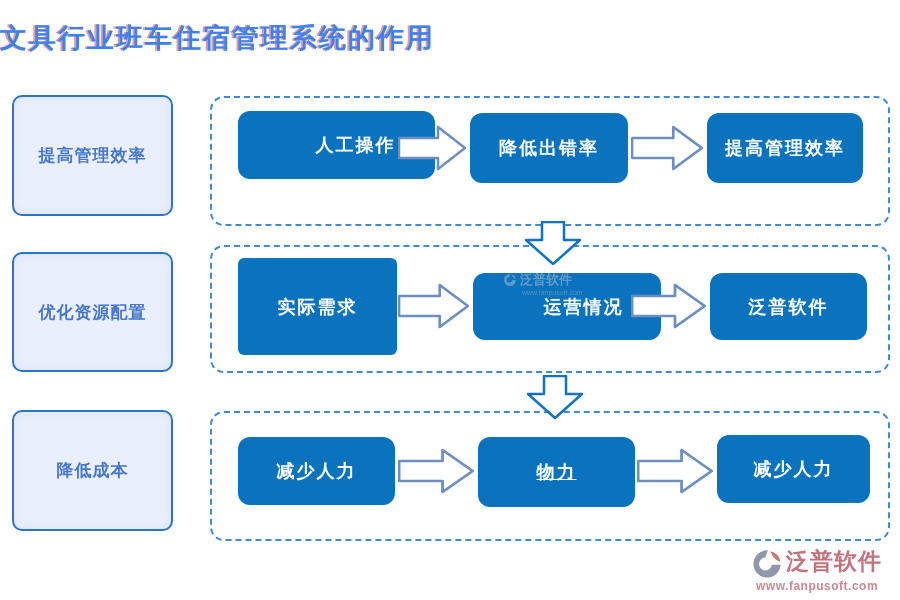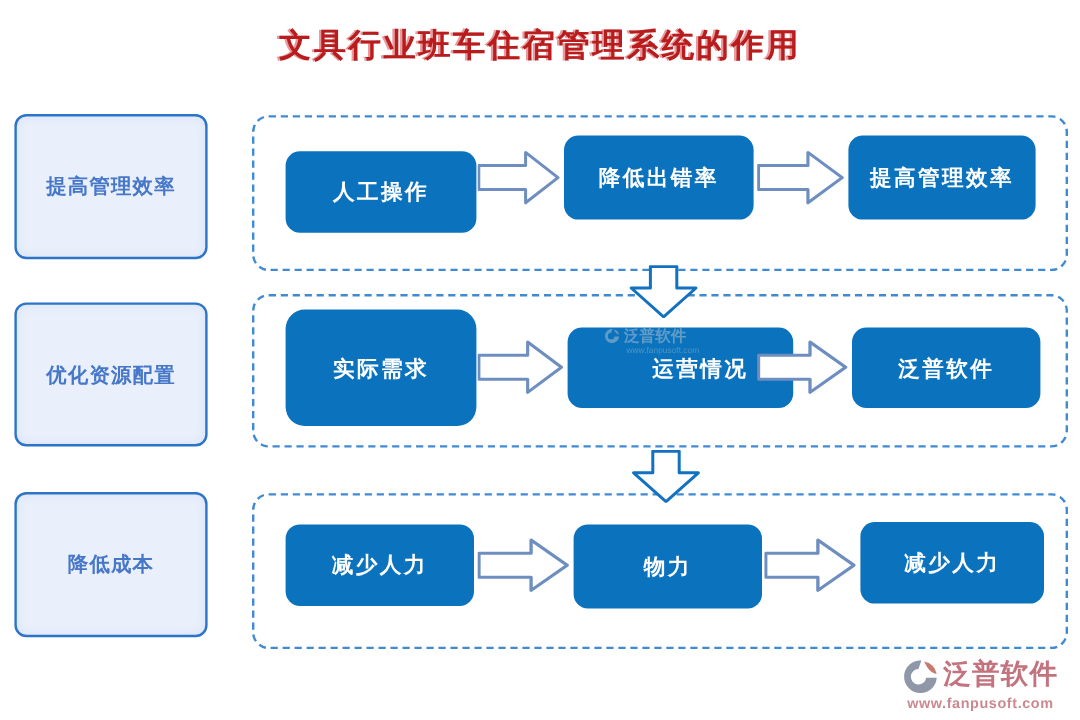--- a/index.html
+++ b/index.html
@@ -1,22 +1,22 @@
 <!DOCTYPE html>
 <html><head>
 <meta charset="utf-8">
 <style>
   html,body{margin:0;padding:0;background:#ffffff;}
   .canvas{
     position:relative;width:900px;height:600px;background:#ffffff;overflow:hidden;
     font-family:"Liberation Serif","DejaVu Serif",serif;
   }
   .title{
-    position:absolute;top:20px;left:0;width:100%;text-align:center;
-    font-size:27px;font-weight:bold;color:#b91c1c;letter-spacing:2px;
+    position:absolute;top:20px;left:0;width:100%;text-align:left;
+    font-size:27px;font-weight:bold;color:#3b82f6;letter-spacing:2px;
     text-shadow:-2px 0 0 rgba(205,30,40,0.45);
   }
   .cat-box{
     position:absolute;left:12px;width:157px;
     background:#e9effb;border:2px solid #2b74c8;border-radius:10px;
     display:flex;align-items:center;justify-content:center;
     color:#4677c8;font-size:17px;font-weight:bold;letter-spacing:1px;
     box-shadow:inset 0 0 8px rgba(120,160,220,0.15);
   }
   .cat-1{top:95px;height:117px;}
@@ -66,44 +66,44 @@
     <span>降低成本</span>
   </div>
   <div class="cat-box cat-2">
     <span>优化资源配置</span>
   </div>
 
   <div class="row-group rg-1"></div>
   <div class="row-group rg-2"></div>
   <div class="row-group rg-3"></div>
 
-  <div class="step" style="left:238px;top:126px;width:159px;height:68px;">
+  <div class="step" style="left:238px;top:111px;width:159px;height:68px;padding-left:38px;">
     <span>人工操作</span>
   </div>
   <div class="step" style="left:470px;top:113px;width:158px;height:70px;">
     <span>降低出错率</span>
   </div>
   <div class="step" style="left:707px;top:113px;width:156px;height:70px;">
     <span>提高管理效率</span>
   </div>
 
-  <div class="step" style="left:238px;top:258px;width:159px;height:97px;border-radius:16px;">
+  <div class="step" style="left:238px;top:258px;width:159px;height:97px;border-radius:6px;">
     <span>实际需求</span>
   </div>
   <div class="step" style="left:473px;top:273px;width:155px;height:67px;padding-left:33px;">
     <span>运营情况</span>
   </div>
   <div class="step" style="left:710px;top:273px;width:157px;height:67px;">
     <span>泛普软件</span>
   </div>
 
   <div class="step" style="left:238px;top:437px;width:157px;height:68px;">
     <span>减少人力</span>
   </div>
-  <div class="step" style="left:478px;top:437px;width:157px;height:70px;">
+  <div class="step" style="left:478px;top:437px;width:157px;height:70px;text-decoration:underline;">
     <span>物力</span>
   </div>
   <div class="step" style="left:717px;top:435px;width:153px;height:68px;">
     <span>减少人力</span>
   </div>
 
   <svg class="arrow" style="left:398px;top:123px;" width="70" height="50" viewBox="0 0 70 50" preserveAspectRatio="none">
     <polygon points="1,15 40,15 40,4 67,25 40,46 40,35 1,35" fill="#ffffff" stroke="#6d8ebf" stroke-width="2.5" stroke-linejoin="round"></polygon>
   </svg>
   <svg class="arrow" style="left:631px;top:123px;" width="74" height="50" viewBox="0 0 70 50" preserveAspectRatio="none">

